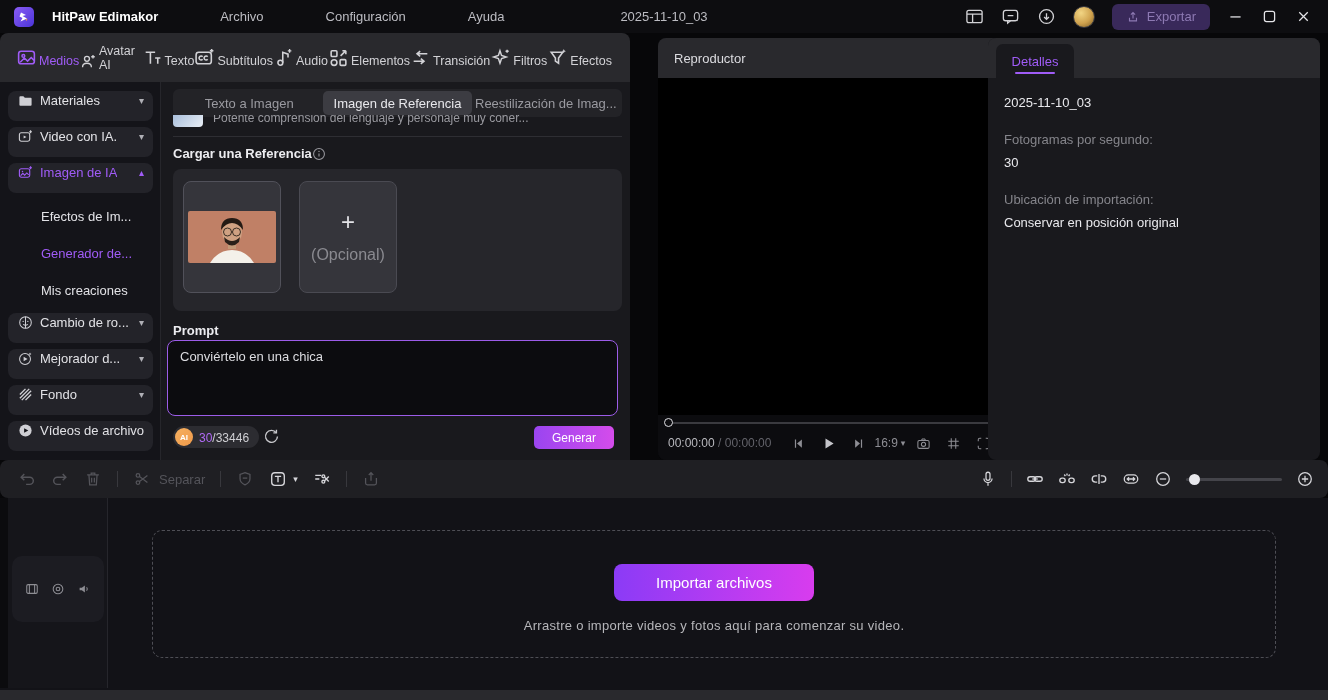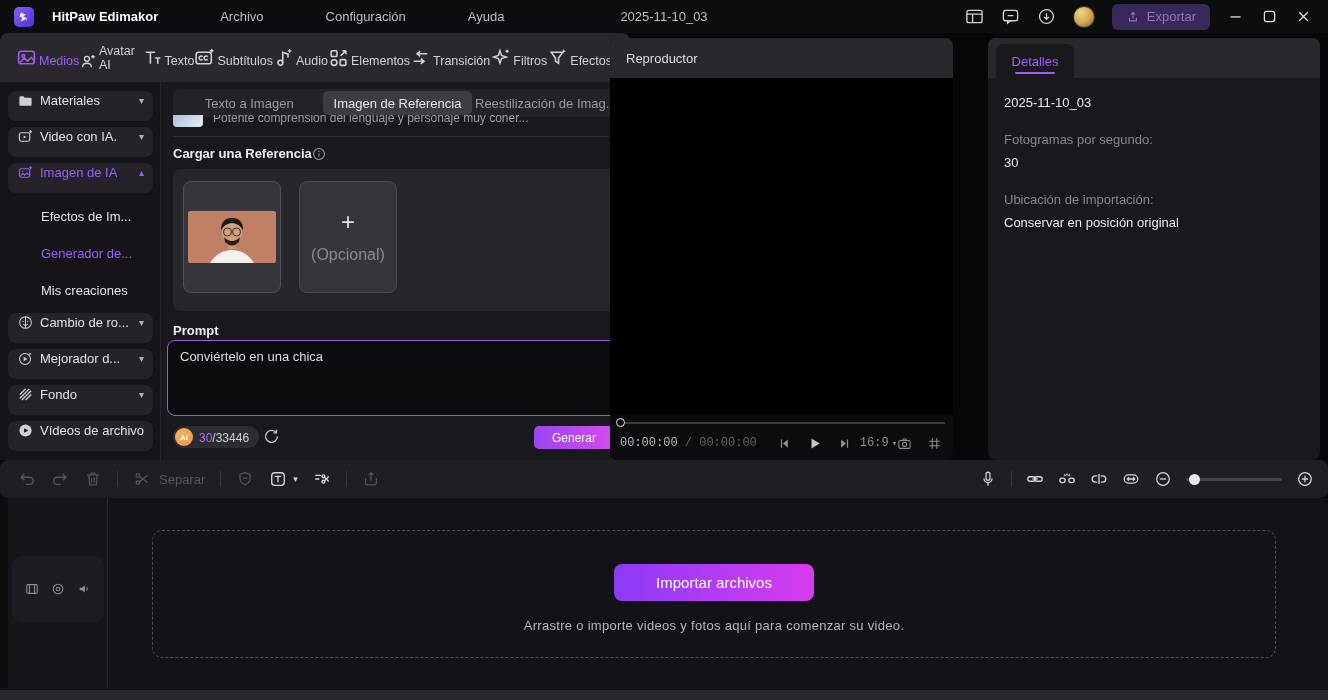--- a/index.html
+++ b/index.html
@@ -91,30 +91,30 @@
     display:flex; align-items:center; justify-content:center;
     background:linear-gradient(135deg,#f5b060,var(--ai-badge-orange,#f09a4a)); }
   .count { font-size:12px; color:#b06af5; }
   .max { font-size:12px; color:#cfcfd3; }
   .refresh-icon { position:absolute; left:102px; top:346px; width:17px; height:17px; color:#c8c8cc; }
   .generar-btn { position:absolute; right:16px; top:344px; width:80px; height:23px; border-radius:5px;
     color:#fff; font-size:12px; display:flex; align-items:center; justify-content:center;
     background:linear-gradient(90deg,var(--generate-gradient-start,#9a45f0),var(--generate-gradient-end,#d44ceb)); }
 
   
-  #player { position:absolute; left:610px; top:38px; width:343px; height:422px; border-radius:8px;
+  #player { position:absolute; left:658px; top:38px; width:343px; height:422px; border-radius:8px;
     overflow:hidden; background:#0c0c0f; }
   .player-header { height:40px; background:#29292d; display:flex; align-items:center; padding-left:16px;
     font-size:13px; color:#dcdce0; }
   .video-area { height:337px; background:#000; }
   .player-controls { height:45px; position:relative; background:#0c0c0f; }
   .seek-track { position:absolute; left:10px; right:8px; top:7px; height:2px; background:#3a3a3f; }
   .seek-knob { position:absolute; left:6px; top:3px; width:9px; height:9px; border-radius:50%;
     border:1.5px solid #e0e0e4; background:#0c0c0f; }
-  .pc-row { position:absolute; left:10px; right:10px; top:17px; height:22px; display:flex; align-items:center;font-family:Liberation Mono, monospace; }
+  .pc-row { position:absolute; left:10px; right:10px; top:17px; height:22px; display:flex; align-items:center; }
   .times { font-size:12px; color:#b9b9be; white-space:nowrap; }
   .times .total { color:#63636a; }
   .pc-icon { width:15px; height:15px; color:#8e8e94; flex:none; }
   .pc-icon.play { width:17px; height:17px; color:#c4c4c9; }
   .ratio { font-size:12px; color:#8e8e94; display:flex; align-items:center; gap:3px; white-space:nowrap; }
   .ratio .caret { font-size:9px; }
 
   
   #details { position:absolute; left:988px; top:38px; width:332px; height:422px; border-radius:8px;
     overflow:hidden; background:#19191d; }

